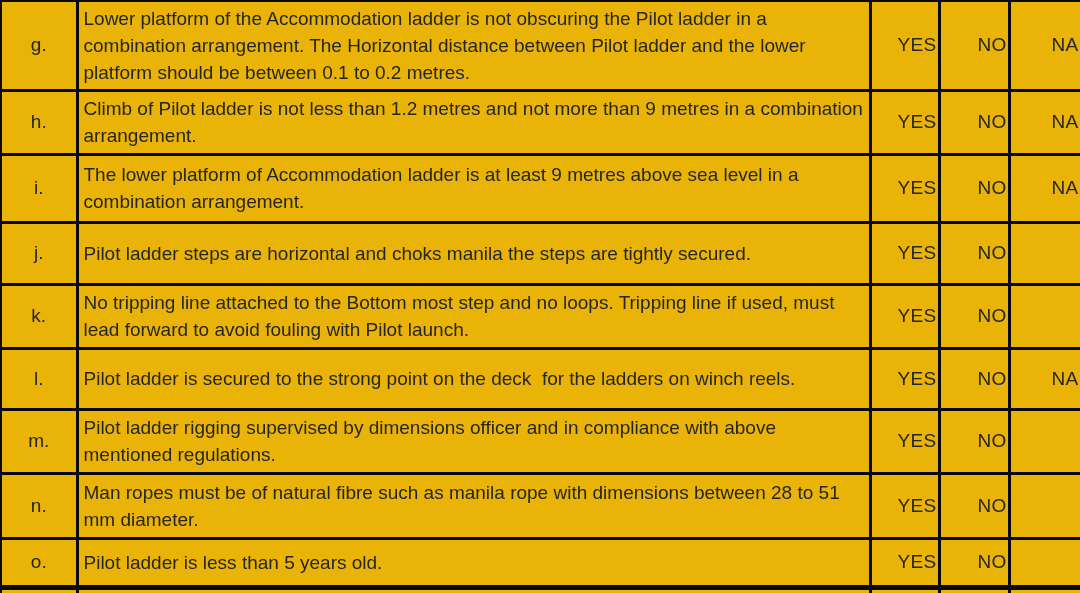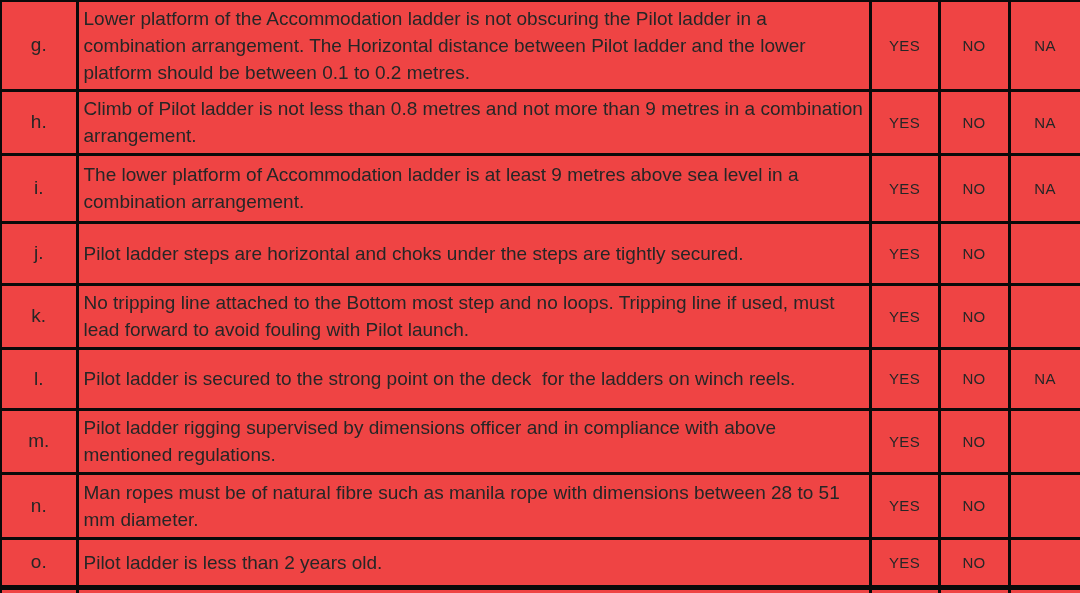--- a/index.html
+++ b/index.html
@@ -16,21 +16,21 @@
     background: #fdfdfd;
   }
   table.checklist {
     border-collapse: collapse;
     table-layout: fixed;
     width: 1080px;
     color: #262626;
   }
   table.checklist td {
     border: 3px solid #0a0a0a;
-    background: #ef4444;
+    background: #eab308;
     overflow: hidden;
   }
   
   table.checklist tr td:first-child { border-left-width: 2px; }
   table.checklist tbody.rows tr:first-child td { border-top-width: 2px; }
   
   table.checklist tbody.rows tr:last-child td { border-bottom-width: 5px; }
 
   td.letter-cell {
     text-align: center;
@@ -38,23 +38,23 @@
     font-size: 19px;
   }
   td.desc-cell {
     vertical-align: middle;
     font-size: 19px;
     line-height: 27px;
     padding: 2px 4px 2px 5px;
     white-space: pre-wrap;
   }
   td.answer-cell {
-    text-align: center;
+    text-align: right;
     vertical-align: middle;
-    font-size: 15px;
+    font-size: 19px;
     letter-spacing: 0.3px;
   }
 
   
   tbody.rows tr:nth-child(1) { height: 89px; }
   tbody.rows tr:nth-child(2) { height: 64px; }
   tbody.rows tr:nth-child(3) { height: 68px; }
   tbody.rows tr:nth-child(4) { height: 62px; }
   tbody.rows tr:nth-child(5) { height: 64px; }
   tbody.rows tr:nth-child(6) { height: 61px; }
@@ -79,35 +79,35 @@
     <tbody class="rows">
         <tr>
     <td class="letter-cell">g.</td>
     <td class="desc-cell">Lower platform of the Accommodation ladder is not obscuring the Pilot ladder in a combination arrangement. The Horizontal distance between Pilot ladder and the lower platform should be between 0.1 to 0.2 metres.</td>
     <td class="answer-cell">YES</td>
     <td class="answer-cell">NO</td>
     <td class="answer-cell">NA</td>
   </tr>
         <tr>
     <td class="letter-cell">h.</td>
-    <td class="desc-cell">Climb of Pilot ladder is not less than 0.8 metres and not more than 9 metres in a combination arrangement.</td>
+    <td class="desc-cell">Climb of Pilot ladder is not less than 1.2 metres and not more than 9 metres in a combination arrangement.</td>
     <td class="answer-cell">YES</td>
     <td class="answer-cell">NO</td>
     <td class="answer-cell">NA</td>
   </tr>
         <tr>
     <td class="letter-cell">i.</td>
     <td class="desc-cell">The lower platform of Accommodation ladder is at least 9 metres above sea level in a combination arrangement.</td>
     <td class="answer-cell">YES</td>
     <td class="answer-cell">NO</td>
     <td class="answer-cell">NA</td>
   </tr>
         <tr>
     <td class="letter-cell">j.</td>
-    <td class="desc-cell">Pilot ladder steps are horizontal and choks under the steps are tightly secured.</td>
+    <td class="desc-cell">Pilot ladder steps are horizontal and choks manila the steps are tightly secured.</td>
     <td class="answer-cell">YES</td>
     <td class="answer-cell">NO</td>
     <td class="answer-cell"></td>
   </tr>
         <tr>
     <td class="letter-cell">k.</td>
     <td class="desc-cell">No tripping line attached to the Bottom most step and no loops. Tripping line if used, must lead forward to avoid fouling with Pilot launch.</td>
     <td class="answer-cell">YES</td>
     <td class="answer-cell">NO</td>
     <td class="answer-cell"></td>
@@ -128,21 +128,21 @@
   </tr>
         <tr>
     <td class="letter-cell">n.</td>
     <td class="desc-cell">Man ropes must be of natural fibre such as manila rope with dimensions between 28 to 51 mm diameter.</td>
     <td class="answer-cell">YES</td>
     <td class="answer-cell">NO</td>
     <td class="answer-cell"></td>
   </tr>
         <tr>
     <td class="letter-cell">o.</td>
-    <td class="desc-cell">Pilot ladder is less than 2 years old.</td>
+    <td class="desc-cell">Pilot ladder is less than 5 years old.</td>
     <td class="answer-cell">YES</td>
     <td class="answer-cell">NO</td>
     <td class="answer-cell"></td>
   </tr>
       </tbody>
     <tbody class="next-row-sliver">
       <tr>
         <td class="letter-cell"></td>
         <td class="desc-cell"></td>
         <td class="answer-cell"></td>

